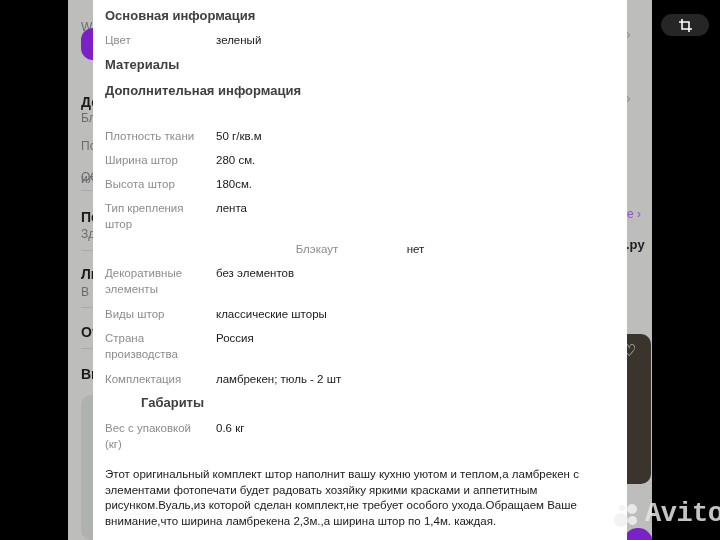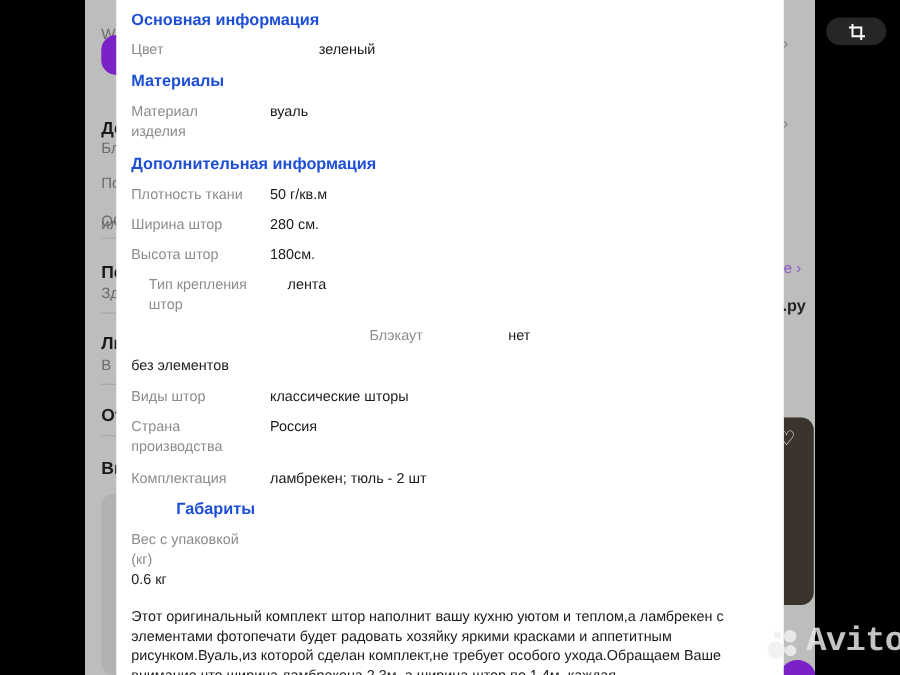--- a/index.html
+++ b/index.html
@@ -38,21 +38,21 @@
     position: absolute; left: 555px; top: 528px; width: 30px; height: 30px;
     background: #7a22c7; border-radius: 50%;
   }
 
   .modal {
     position: absolute; left: 93px; top: 0; width: 534px; height: 540px;
     background: #fff; overflow: hidden;
     padding: 0 12px;
   }
   .section-title {
-    font-size: 13px; font-weight: bold; color: #1d4ed8;
+    font-size: 13px; font-weight: bold; color: #404040;
     height: 25px; line-height: 25px;
   }
   .spec-row { display: flex; font-size: 11.5px; line-height: 16px; padding: 3px 0; }
   .spec-label { width: 111px; color: #8c8c8c; flex-shrink: 0; }
   .spec-value { color: #1a1a1a; }
   .description {
     font-size: 11.5px; line-height: 15.5px; color: #1a1a1a;
     margin-top: 12px; width: 490px;
   }
 
@@ -96,76 +96,73 @@
   <div class="bg-link">e ›</div>
   <div class="bg-domain">.ру</div>
   <div class="bg-product-card"></div>
   <div class="bg-heart">♡</div>
   <div class="bg-purple-fab"></div>
 </div>
 
 <div class="modal">
   <div>
     <div class="section-title" style="margin-top:3px;">Основная информация</div>
-    <div class="spec-row" style="padding-top:4px;gap:39px;">
+    <div class="spec-row" style="padding-top:4px;">
       <div class="spec-label">Цвет</div>
       <div class="spec-value">зеленый</div>
     </div>
   </div>
 
   <div>
     <div class="section-title" style="margin-top:1px;">Материалы</div>
-    <div class="spec-row" style="padding-top:5px;">
-      <div class="spec-label" style="width:90px;margin-right:21px;">Материал изделия</div>
-      <div class="spec-value">вуаль</div>
-    </div>
   </div>
 
   <div>
     <div class="section-title" style="margin-top:1px;">Дополнительная информация</div>
-    <div class="spec-row" style="padding-top:5px;">
+    <div class="spec-row" style="padding-top:5px;margin-top:20px;">
       <div class="spec-label">Плотность ткани</div>
       <div class="spec-value">50 г/кв.м</div>
     </div>
     <div class="spec-row" style="padding-top:5px;">
       <div class="spec-label">Ширина штор</div>
       <div class="spec-value">280 см.</div>
     </div>
     <div class="spec-row" style="padding-top:5px;">
       <div class="spec-label">Высота штор</div>
       <div class="spec-value">180см.</div>
     </div>
-    <div class="spec-row" style="padding-top:5px;margin-left:14px;">
+    <div class="spec-row" style="padding-top:5px;">
       <div class="spec-label" style="width:90px;margin-right:21px;">Тип крепления штор</div>
       <div class="spec-value">лента</div>
     </div>
     <div class="spec-row" style="padding-top:6px;justify-content:center;">
       <div class="spec-label">Блэкаут</div>
       <div class="spec-value">нет</div>
     </div>
     <div class="spec-row" style="padding-top:5px;">
+      <div class="spec-label" style="width:90px;margin-right:21px;">Декоративные элементы</div>
       <div class="spec-value">без элементов</div>
     </div>
     <div class="spec-row" style="padding-top:6px;">
       <div class="spec-label">Виды штор</div>
       <div class="spec-value">классические шторы</div>
     </div>
     <div class="spec-row" style="padding-top:5px;">
       <div class="spec-label" style="width:90px;margin-right:21px;">Страна производства</div>
       <div class="spec-value">Россия</div>
     </div>
     <div class="spec-row" style="padding-top:6px;">
       <div class="spec-label">Комплектация</div>
       <div class="spec-value">ламбрекен; тюль - 2 шт</div>
     </div>
   </div>
 
   <div>
     <div class="section-title" style="margin-top:0px;margin-left:36px;">Габариты</div>
-    <div class="spec-row" style="padding-top:5px;flex-direction:column;">
+    <div class="spec-row" style="padding-top:5px;">
       <div class="spec-label" style="width:90px;margin-right:21px;">Вес с упаковкой (кг)</div>
       <div class="spec-value">0.6 кг</div>
     </div>
   </div>
 
   <div class="description">Этот оригинальный комплект штор наполнит вашу кухню уютом и теплом,а ламбрекен с элементами фотопечати будет радовать хозяйку яркими красками и аппетитным рисунком.Вуаль,из которой сделан комплект,не требует особого ухода.Обращаем Ваше внимание,что ширина ламбрекена 2,3м.,а ширина штор по 1,4м. каждая.</div>
 </div>
 
 <div class="crop-button">
   <svg width="13" height="13" viewBox="0 0 13 13">

